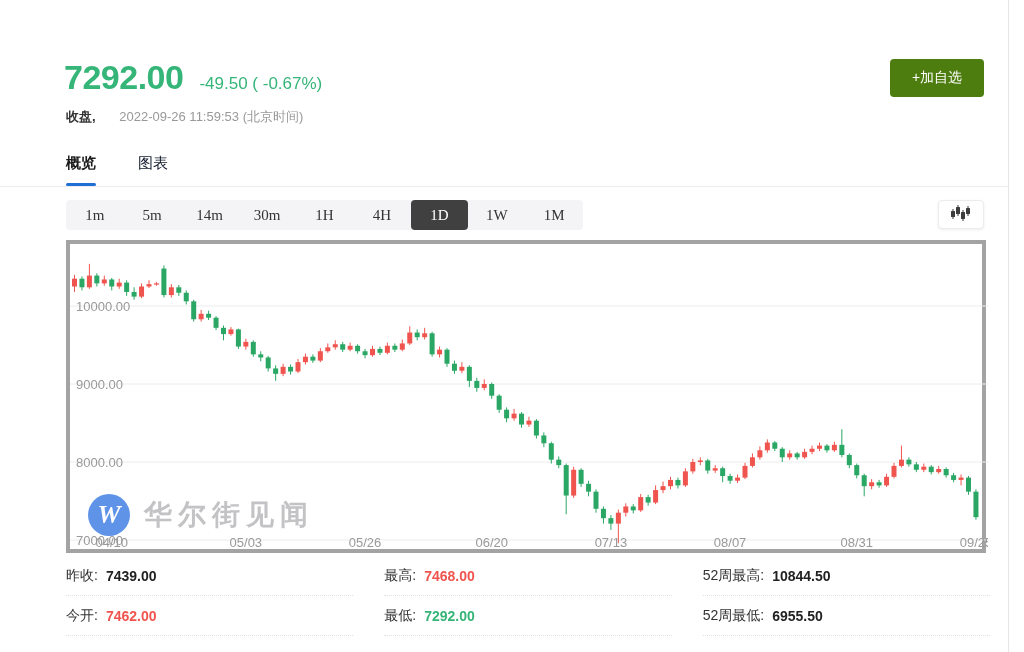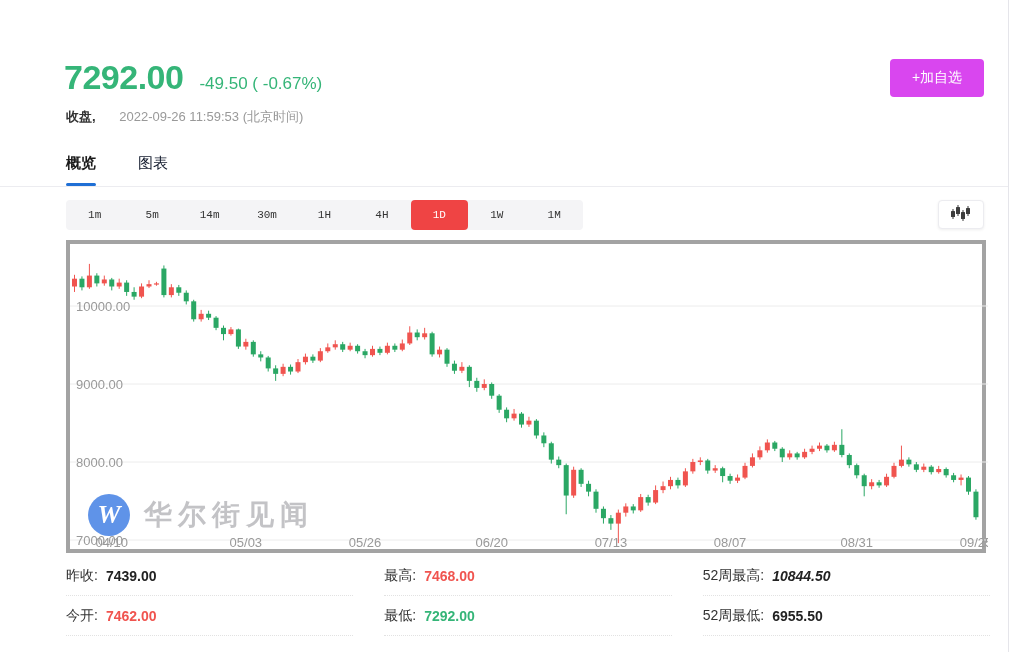--- a/index.html
+++ b/index.html
@@ -18,21 +18,21 @@
 
   
   .tabs { position:absolute; left:66px; top:154px; display:flex; gap:42px; font-size:15px; }
   .tab { cursor:pointer; color:#0f172a; padding-bottom:12px; }
   .tab.active { color:#1a1a1a; font-weight:700; }
   .tab-underline { position:absolute; left:66px; top:183px; width:30px; height:3px; border-radius:2px; }
   .tab-divider { position:absolute; left:0px; top:186px; width:1008px; height:1px; background:#ececf0; }
 
   
   .tf-bar { position:absolute; left:66px; top:200px; width:517px; height:30px; background:#f4f4f6; border-radius:4px; display:flex; }
-  .tf-btn { flex:1; border:none; background:transparent; font-size:11px; color:#333; cursor:pointer; border-radius:4px; font-family:Liberation Mono, monospace; }
+  .tf-btn { flex:1; border:none; background:transparent; font-size:15px; color:#333; cursor:pointer; border-radius:4px; font-family:Liberation Serif, serif; }
   .tf-btn.active { color:#fff; }
   .chart-type-btn { position:absolute; left:938px; top:200px; width:46px; height:29px; background:#fff; border:1px solid #ececf0; border-radius:4px; box-shadow:0 1px 3px rgba(0,0,0,0.07); cursor:pointer; display:flex; align-items:center; justify-content:center; }
 
   
   .chart-card { position:absolute; left:66px; top:240px; width:920px; height:313px; border:4px solid #a3a3a3; }
   .chart-card svg { position:absolute; left:0; top:0; }
   .watermark { position:absolute; left:18px; top:250px; display:flex; align-items:center; pointer-events:none; }
   .wm-logo { width:42px; height:42px; border-radius:50%; color:#fff; font-family:"Liberation Serif", serif; font-size:26px; font-weight:700; font-style:italic; display:flex; align-items:center; justify-content:center; }
   .wm-text { margin-left:14px; font-family:"Liberation Serif", serif; font-size:28px; font-weight:700; color:#c3c3c6; letter-spacing:6px; }
 
@@ -52,37 +52,37 @@
     <span class="price" style="color: rgb(53, 181, 120);">7292.00</span>
     <span class="change" style="color: rgb(53, 181, 120);">-49.50 ( -0.67%)</span>
   </div>
 
   <div class="status-row">
     <span class="status-label">收盘,</span>
     <span>2022-09-26 11:59:53</span>
     <span>(北京时间)</span>
   </div>
 
-  <button class="add-btn" style="background: #d946ef;">+加自选</button>
+  <button class="add-btn" style="background: #4d7c0f;">+加自选</button>
 
   <div class="tabs">
     <div class="tab active">概览</div>
     <div class="tab">图表</div>
   </div>
   <div class="tab-underline" style="background: rgb(31, 111, 213);"></div>
   <div class="tab-divider"></div>
 
   <div class="tf-bar">
       <button class="tf-btn">1m</button>
       <button class="tf-btn">5m</button>
       <button class="tf-btn">14m</button>
       <button class="tf-btn">30m</button>
       <button class="tf-btn">1H</button>
       <button class="tf-btn">4H</button>
-      <button class="tf-btn active" style="background: #ef4444;">1D</button>
+      <button class="tf-btn active" style="background: #404040;">1D</button>
       <button class="tf-btn">1W</button>
       <button class="tf-btn">1M</button>
     </div>
 
   <button class="chart-type-btn">
     <span>
       <svg width="20" height="16" viewBox="0 0 20 16">
         <g fill="#3d3d3d">
           <rect x="1.5" y="4" width="1" height="10"></rect>
             <rect x="0" y="6" width="4" height="6" rx="0.5"></rect>
@@ -383,21 +383,21 @@
           <span class="stat-value" style="color: rgb(240, 84, 79);">7468.00</span>
         </div>
         <div class="stat-row">
           <span class="stat-label">最低:</span>
           <span class="stat-value" style="color: rgb(53, 181, 120);">7292.00</span>
         </div>
       </div>
       <div>
         <div class="stat-row">
           <span class="stat-label">52周最高:</span>
-          <span class="stat-value" style="color: rgb(34, 34, 34); font-style: italic;">10844.50</span>
+          <span class="stat-value" style="color: rgb(34, 34, 34);">10844.50</span>
         </div>
         <div class="stat-row">
           <span class="stat-label">52周最低:</span>
           <span class="stat-value" style="color: rgb(34, 34, 34);">6955.50</span>
         </div>
       </div>
     </div>
 
   <div class="right-edge"></div>
 </div>

